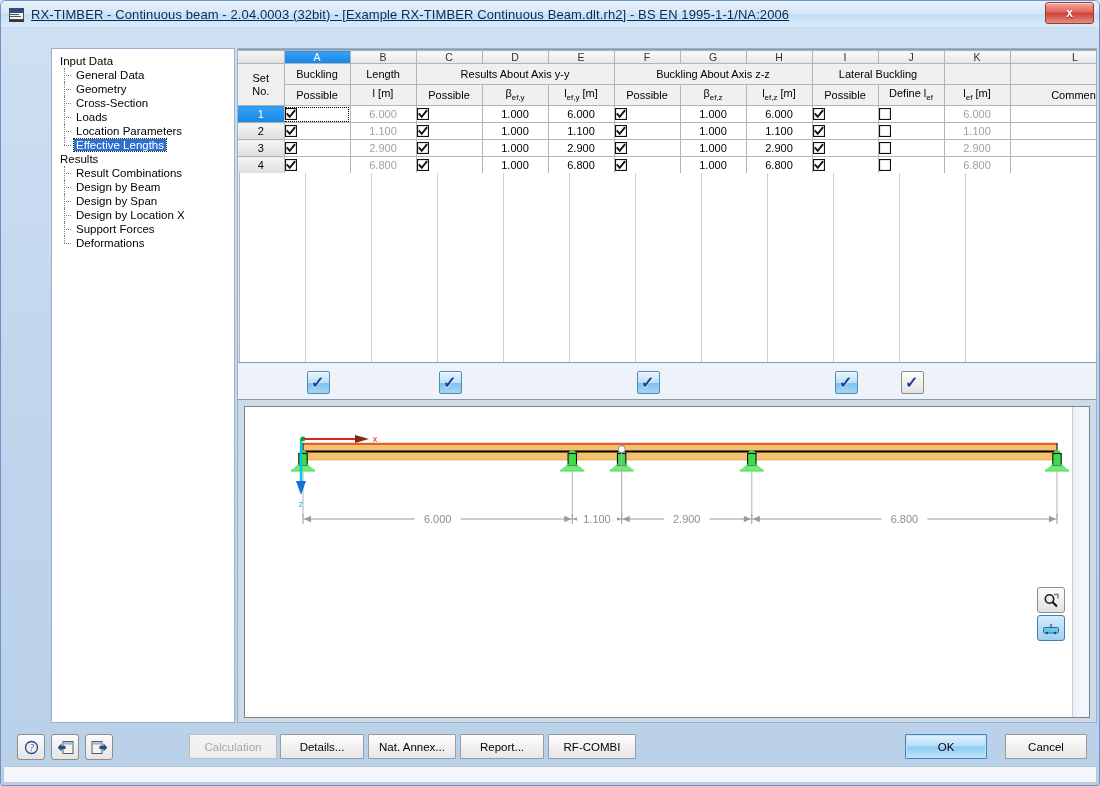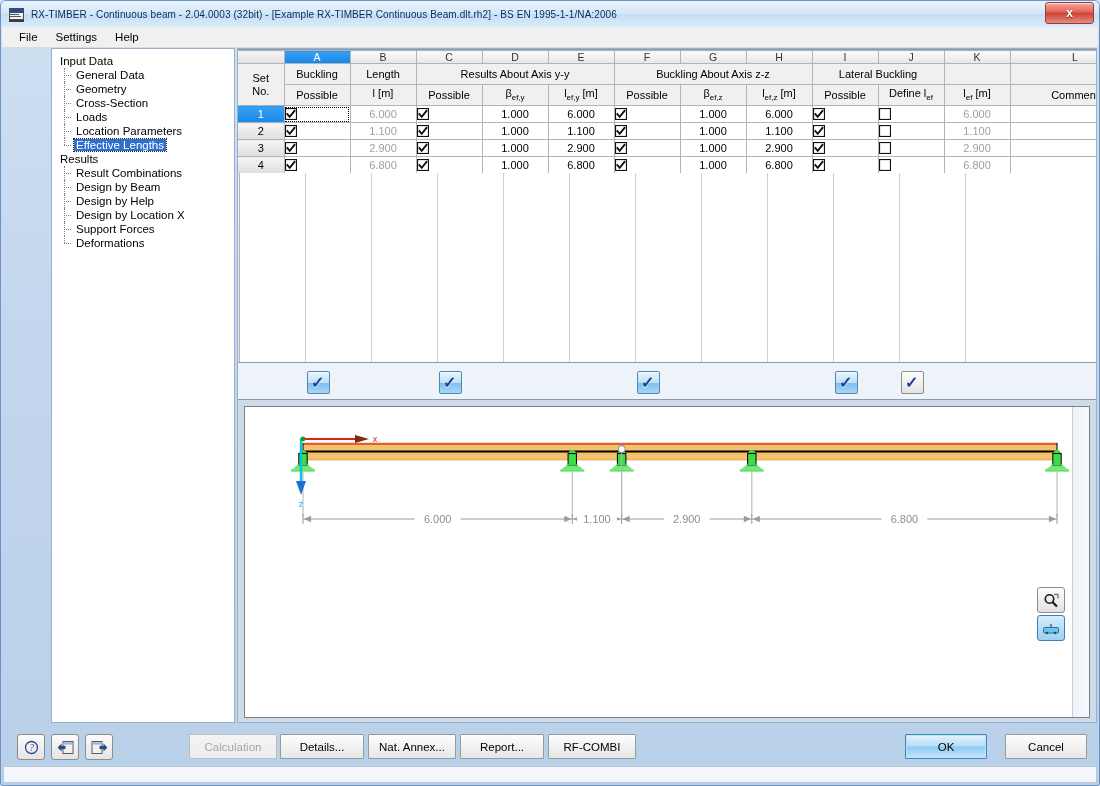--- a/index.html
+++ b/index.html
@@ -25,21 +25,21 @@
   }
   .title-icon{
     width:16px;height:15px;margin-left:8px;margin-right:6px;position:relative;flex:0 0 auto;
   }
   .title-icon .bdy{position:absolute;left:0;top:1px;width:15px;height:12px;background:#f2f2f2;border:1px solid #4a4a4a;box-sizing:border-box;}
   .title-icon .bar{position:absolute;left:1px;top:2px;width:13px;height:4px;background:#2b4a8b;}
   .title-icon .ln1{position:absolute;left:1px;top:7px;width:9px;height:1px;background:#555;}
   .title-icon .ln2{position:absolute;left:1px;top:9px;width:11px;height:1px;background:#555;}
   .title-icon .base{position:absolute;left:0;top:13px;width:15px;height:2px;background:#3a3a3a;}
   #title-text{
-    font-size:10px;color:#0b2a52;white-space:nowrap;letter-spacing:0.1px;
+    font-size:13px;color:#0b2a52;white-space:nowrap;letter-spacing:0.1px;text-decoration:underline;
   }
   #close-btn{
     position:absolute;right:5px;top:1px;width:47px;height:20px;
     background:linear-gradient(180deg,#f4a9a0 0%,#e0655a 45%,#cf4337 52%,#e08f84 100%);
     border:1px solid #9c3b32;border-radius:3px;
     box-shadow:inset 0 1px 0 rgba(255,255,255,.55);
     display:flex;align-items:center;justify-content:center;cursor:pointer;
   }
   #close-btn span{color:#fff;font-size:12px;font-weight:bold;text-shadow:0 1px 1px #7a2a22;}
   
@@ -225,41 +225,36 @@
         <div class="ln1"></div>
         <div class="ln2"></div>
         <div class="base"></div>
     </div>
     <div id="title-text">RX-TIMBER - Continuous beam - 2.04.0003 (32bit) - [Example RX-TIMBER Continuous Beam.dlt.rh2] - BS EN 1995-1-1/NA:2006</div>
     <div id="close-btn">
       <span>x</span>
     </div>
   </div>
 
-  <div id="menubar">
-    <div class="menu-item">File</div>
-    <div class="menu-item">Settings</div>
-    <div class="menu-item">Help</div>
-  </div>
 
   <div id="content">
 
     <div id="sidebar">
       <div id="tree">
           <div class="tree-root">Input Data</div>
           <div class="tree-child"><span class="lbl">General Data</span></div>
           <div class="tree-child"><span class="lbl">Geometry</span></div>
           <div class="tree-child"><span class="lbl">Cross-Section</span></div>
           <div class="tree-child"><span class="lbl">Loads</span></div>
           <div class="tree-child"><span class="lbl">Location Parameters</span></div>
           <div class="tree-child selected last"><span class="lbl">Effective Lengths</span></div>
           <div class="tree-root">Results</div>
           <div class="tree-child"><span class="lbl">Result Combinations</span></div>
           <div class="tree-child"><span class="lbl">Design by Beam</span></div>
-          <div class="tree-child"><span class="lbl">Design by Help</span></div>
+          <div class="tree-child"><span class="lbl">Design by Span</span></div>
           <div class="tree-child"><span class="lbl">Design by Location X</span></div>
           <div class="tree-child"><span class="lbl">Support Forces</span></div>
           <div class="tree-child last"><span class="lbl">Deformations</span></div>
         </div>
     </div>
 
     <div id="main">
 
       <div id="table-wrap">
         <div id="grid-filler" style="top: 123px;">

